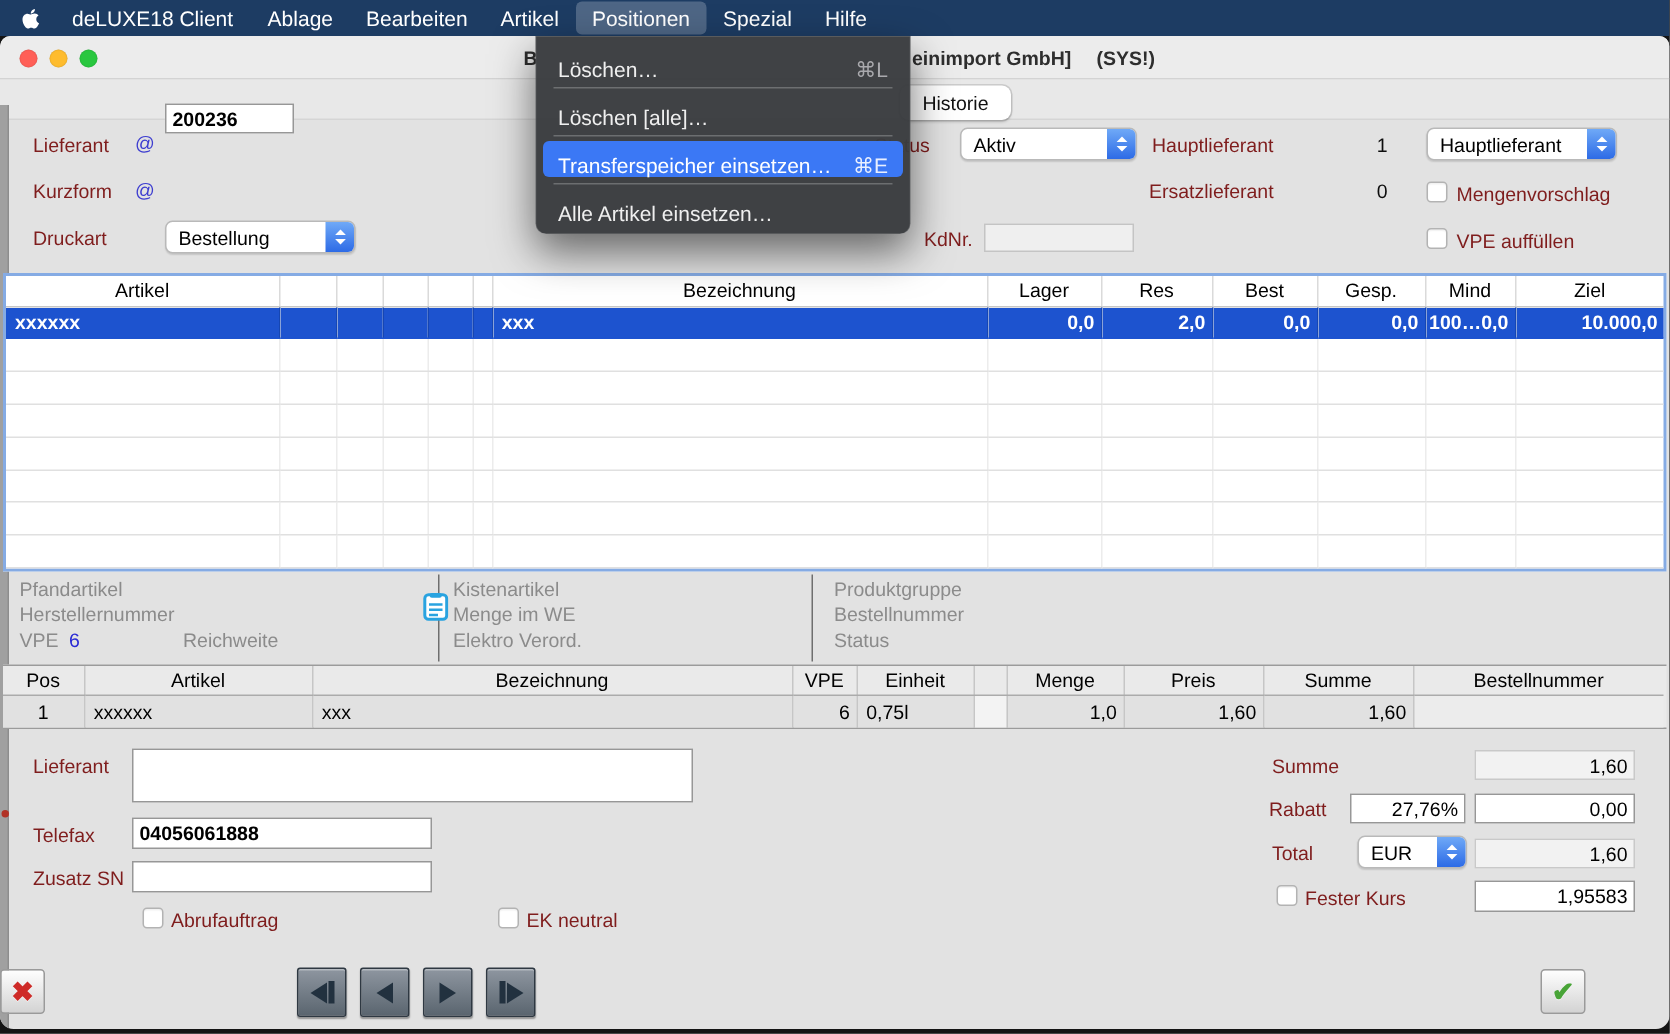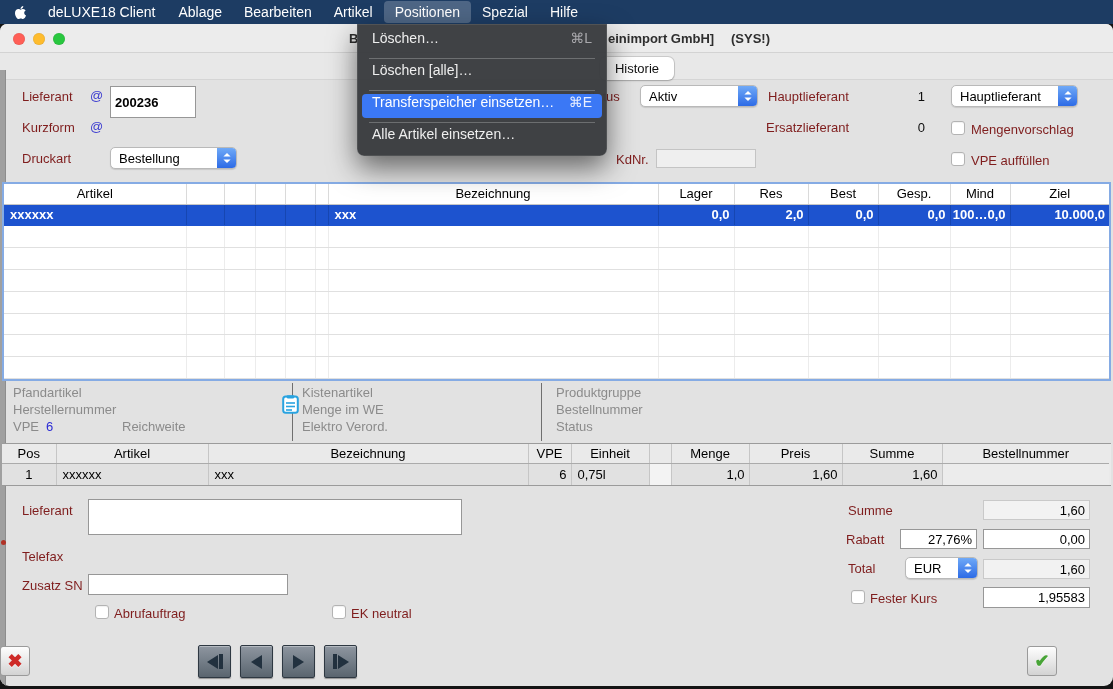--- a/index.html
+++ b/index.html
@@ -8,21 +8,21 @@
 
   
   #menubar{position:absolute;left:0;top:0;width:1113px;height:24px;background:#1d3c63;display:flex;align-items:center;color:#fff;font-size:14px;z-index:50}
   .mb-apple{padding:0 9px 0 14px;display:flex;align-items:center}
   .mb-app{font-weight:400;padding:0 12px}
   .mb-item{padding:0 11px;height:22px;line-height:22px;margin-top:0;border-radius:4px}
   .mb-item.active{background:rgba(255,255,255,.22)}
 
   
   #ctxmenu{position:absolute;left:357px;top:24px;width:250px;z-index:60;background:rgba(58,60,63,.97);border-radius:0 0 7px 7px;box-shadow:0 12px 28px rgba(0,0,0,.55),0 0 0 .5px rgba(255,255,255,.18) inset;padding:6px 0;color:#efefef;font-size:14px}
-  .cm-item{height:24px;display:flex;align-items:flex-start;margin:0 5px;padding:0 10px;border-radius:4px;white-space:nowrap}
+  .cm-item{height:24px;display:flex;align-items:flex-end;margin:0 5px;padding:0 10px;border-radius:4px;white-space:nowrap}
   .cm-item .sc{margin-left:auto;color:#a9a9ad}
   .cm-item.hl{background:#3b78f5;color:#fff}
   .cm-item.hl .sc{color:#e8efff}
   .cm-sep{height:1px;background:rgba(255,255,255,.24);margin:3.5px 12px}
 
   
   #window{position:absolute;left:0;top:24px;width:1113px;height:662px;background:#e2e2e2;border-radius:7px 7px 9px 9px;overflow:hidden;z-index:1}
   #titlebar{position:absolute;left:0;top:0;width:1113px;height:29px;background:#ececec;border-bottom:1px solid #d3d3d3}
   .light{position:absolute;top:9px;width:12px;height:12px;border-radius:50%;box-shadow:inset 0 0 1px rgba(0,0,0,.25)}
   .title-frag{position:absolute;top:7px;font-size:13px;font-weight:700;color:#2e2e2e;white-space:nowrap}
@@ -104,21 +104,21 @@
     <div id="tab-historie">
       <span>Historie</span>
     </div>
 
     <div id="strip"></div>
     <div class="rdot" style="left:4px;top:177px"></div>
     <div class="rdot" style="left:1px;top:516px"></div>
 
     <span class="lbl" style="left:22px;top:65px">Lieferant</span>
     <span class="at" style="left:90px;top:64px">@</span>
-    <div class="tf" style="left:110px;top:62px;width:86px;height:32px">200236</div>
+    <div class="tf" style="left:110px;top:45px;width:86px;height:20px">200236</div>
 
     <span class="lbl" style="left:22px;top:96px">Kurzform</span>
     <span class="at" style="left:90px;top:95px">@</span>
 
     <span class="lbl" style="left:22px;top:127px">Druckart</span>
     <div class="popup" style="left:110px;top:123px;width:127px">
       <span>Bestellung</span>
       <span class="cap">
         <svg width="10" height="12" viewBox="0 0 10 12">
             <path d="M5 1 L8.6 4.6 H1.4 Z" fill="#fff"></path>
@@ -387,20 +387,21 @@
             <td></td>
           </tr>
         </tbody>
       </table>
     </div>
 
     <span class="lbl" style="left:22px;top:479px">Lieferant</span>
     <div id="bemerkung-box"></div>
 
     <span class="lbl" style="left:22px;top:525px">Telefax</span>
+    <div class="tf" style="left:88px;top:521px;width:200px;height:21px">04056061888</div>
 
     <span class="lbl" style="left:22px;top:554px">Zusatz SN</span>
     <div class="tf" style="left:88px;top:550px;width:200px;height:21px"></div>
 
     <div class="cb" style="left:95px;top:581px"></div>
     <span class="lbl" style="left:114px;top:582px">Abrufauftrag</span>
     <div class="cb" style="left:332px;top:581px"></div>
     <span class="lbl" style="left:351px;top:582px">EK neutral</span>
 
     <span class="lbl" style="left:848px;top:479px">Summe</span>

